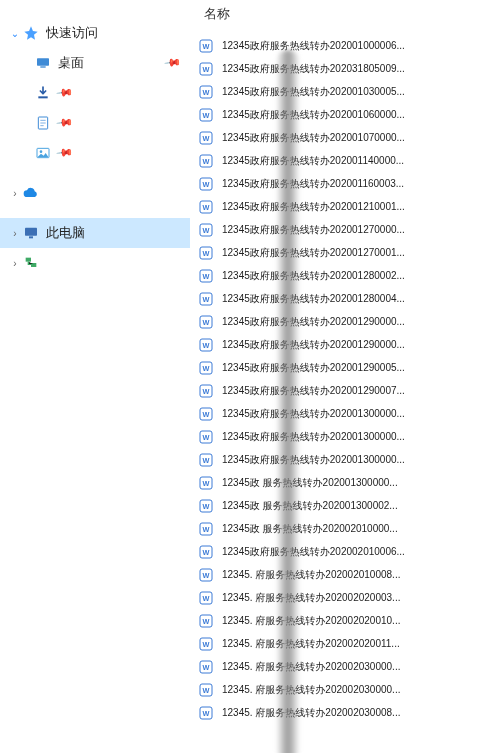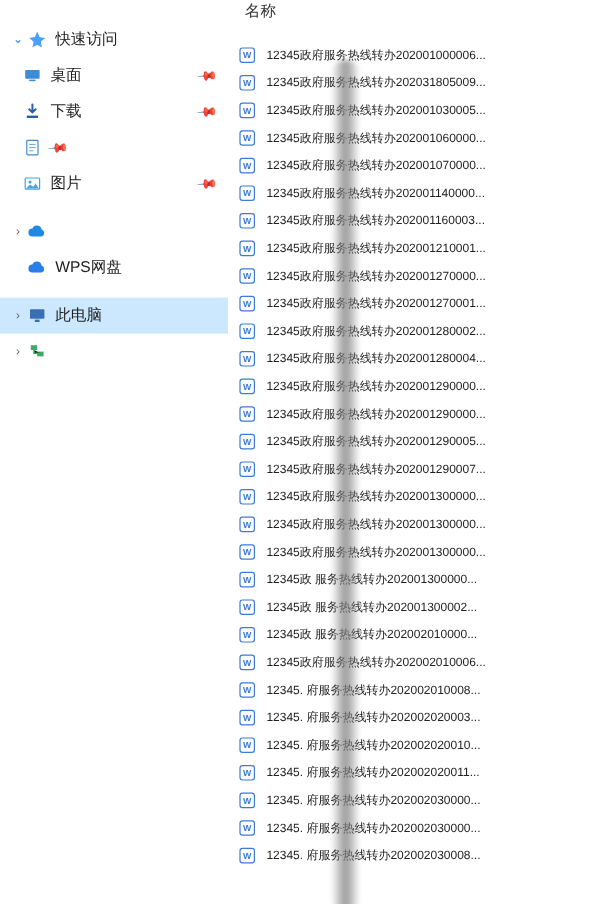--- a/index.html
+++ b/index.html
@@ -19,21 +19,21 @@
       flex-shrink: 0;
     }
     .tree-item {
       display: flex;
       align-items: center;
       height: 30px;
       padding-left: 8px;
       cursor: pointer;
       position: relative;
     }
-    .tree-item.indent1 { padding-left: 18px; }
+    .tree-item.indent1 { padding-left: 34px; }
     .tree-item.selected {
       background: #cce8ff;
     }
     .chevron {
       width: 14px;
       display: inline-flex;
       justify-content: center;
       color: #666;
       font-size: 10px;
     }
@@ -62,20 +62,21 @@
     }
     .main {
       flex: 1;
       overflow: hidden;
       display: flex;
       flex-direction: column;
     }
     .column-header {
       height: 28px;
       display: flex;
+      align-items: center;
       padding-left: 14px;
       color: #333;
       font-size: 13px;
     }
     .file-list {
       flex: 1;
       overflow: hidden;
       padding-top: 6px;
     }
     .file-row {
@@ -144,21 +145,20 @@
         <span class="tree-label">桌面</span>
         <span class="pin">📌</span>
       </div>
       <div class="tree-item indent1">
         <span class="tree-icon">
           <svg width="16" height="16" viewBox="0 0 24 24">
             <path fill="#2a5da8" d="M12 3v10m0 0l-4-4m4 4l4-4" stroke="#2a5da8" stroke-width="2.5" stroke-linecap="round"></path>
             <rect x="5" y="17" width="14" height="3" fill="#2a5da8"></rect>
           </svg>
         </span>
-        <span class="tree-label">下载</span>
         <span class="pin">📌</span>
       </div>
       <div class="tree-item indent1">
         <span class="tree-icon">
           <svg width="16" height="16" viewBox="0 0 24 24">
             <rect x="5" y="3" width="14" height="18" rx="1" fill="#fff" stroke="#3f8bd6" stroke-width="1.5"></rect>
             <line x1="8" y1="8" x2="16" y2="8" stroke="#3f8bd6"></line>
             <line x1="8" y1="12" x2="16" y2="12" stroke="#3f8bd6"></line>
             <line x1="8" y1="16" x2="13" y2="16" stroke="#3f8bd6"></line>
           </svg>
@@ -166,45 +166,35 @@
         <span class="pin">📌</span>
       </div>
       <div class="tree-item indent1">
         <span class="tree-icon">
           <svg width="16" height="16" viewBox="0 0 24 24">
             <rect x="3" y="5" width="18" height="14" rx="1" fill="#fff" stroke="#4aa3e0" stroke-width="1.5"></rect>
             <circle cx="9" cy="10" r="2" fill="#4aa3e0"></circle>
             <path d="M4 18l5-5 4 3 3-4 4 6" fill="#4aa3e0"></path>
           </svg>
         </span>
-        <span class="tree-label">图片</span>
         <span class="pin">📌</span>
       </div>
     </div>
 
   <div style="height:10px"></div>
 
   <div class="tree-item">
     <span class="chevron">›</span>
     <span class="tree-icon">
       <svg width="16" height="16" viewBox="0 0 24 24">
           <path fill="#1e88e5" d="M6 18a5 5 0 010-10 6 6 0 0111.5 1.5A4.5 4.5 0 0118 18H6z"></path>
         </svg>
     </span>
   </div>
 
-  <div class="tree-item">
-    <span class="chevron"></span>
-    <span class="tree-icon">
-      <svg width="16" height="16" viewBox="0 0 24 24">
-          <path fill="#2a7ee8" d="M6 18a5 5 0 010-10 6 6 0 0111.5 1.5A4.5 4.5 0 0118 18H6z"></path>
-        </svg>
-    </span>
-    <span class="tree-label">WPS网盘</span>
-  </div>
 
   <div style="height:10px"></div>
 
   <div class="tree-item selected">
     <span class="chevron">›</span>
     <span class="tree-icon">
       <svg width="16" height="16" viewBox="0 0 24 24">
           <rect x="3" y="4" width="18" height="12" rx="1" fill="#3b6fb5"></rect>
           <rect x="9" y="17" width="6" height="3" fill="#3b6fb5"></rect>
         </svg>

